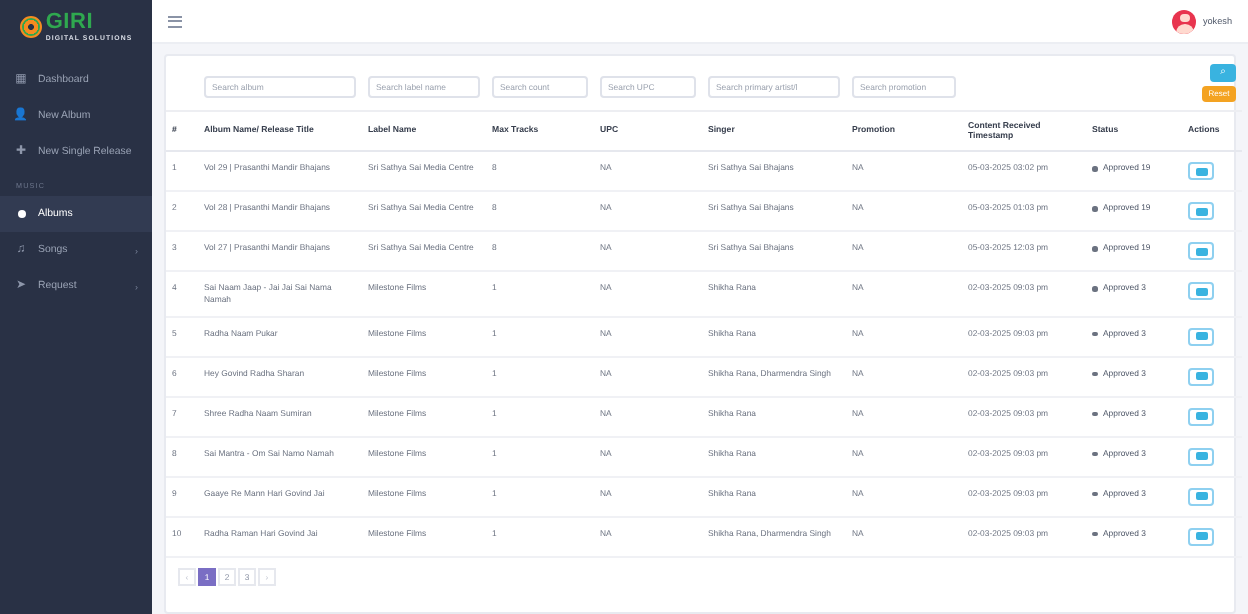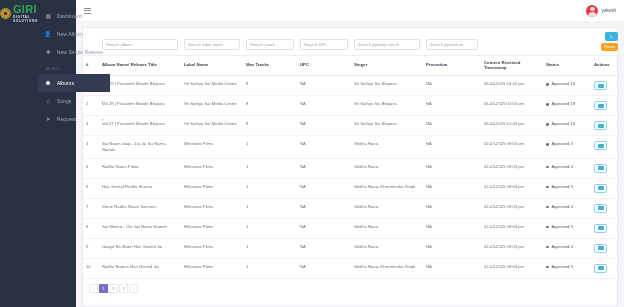--- a/index.html
+++ b/index.html
@@ -9,21 +9,21 @@
     background: #f4f5f9;
     overflow: hidden;
   }
   .app { display: flex; width: 624px; height: 307px; }
 
   
   .sidebar {
     width: 76px; height: 307px;
     background: #293145;
     flex: 0 0 76px;
-    display: flex; flex-direction: row;
+    display: flex; flex-direction: column;
   }
   .logo-wrap {
     height: 24px;
     display: flex; align-items: center; justify-content: center;
     gap: 2px;
     padding-top: 3px;
   }
   .logo-gear {
     width: 11px; height: 11px; border-radius: 50%;
     background: radial-gradient(circle at 50% 50%, #293145 0 22%, #f68c1f 24% 55%, #2fa84f 57% 100%);

